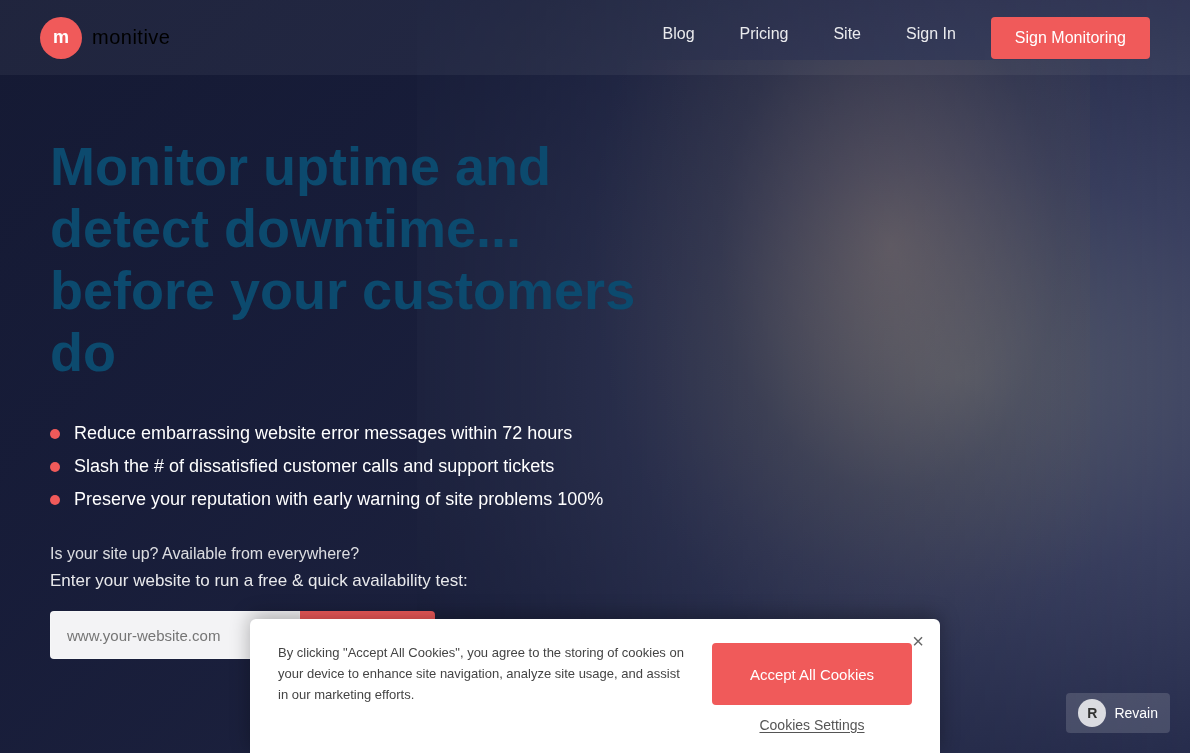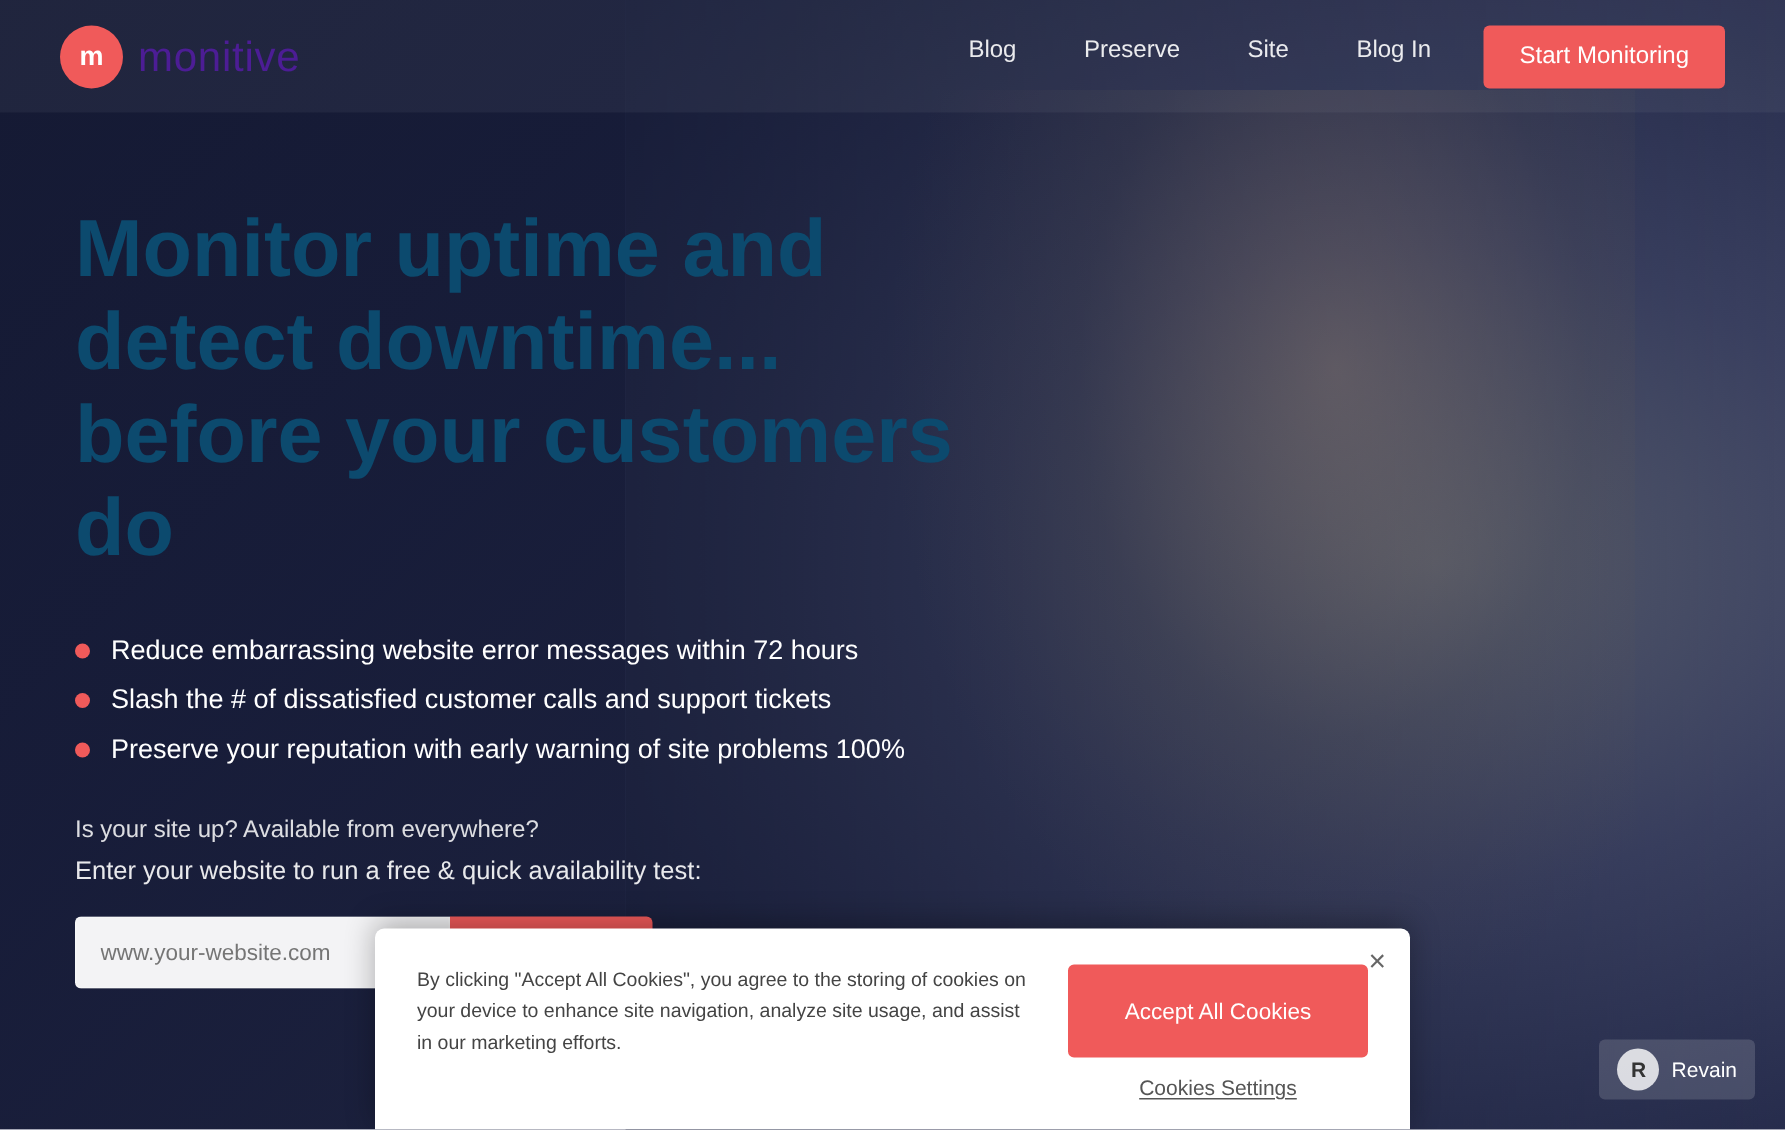--- a/index.html
+++ b/index.html
@@ -36,21 +36,21 @@
       display: flex; align-items: center; gap: 10px;
       text-decoration: none;
     }
     .logo-icon {
       width: 42px; height: 42px; border-radius: 50%;
       background: #f05a5a;
       display: flex; align-items: center; justify-content: center;
       color: white; font-weight: bold; font-size: 18px;
     }
     .logo-text {
-      color: #4c1d95; font-size: 28px; font-weight: 400; letter-spacing: 0.5px;
+      color: #000000; font-size: 20px; font-weight: 400; letter-spacing: 0.5px;
     }
     .nav-links {
       display: flex; align-items: flex-start; gap: 5px;
     }
     .nav-link {
       color: rgba(255,255,255,0.9); text-decoration: none;
       padding: 8px 20px; font-size: 16px; font-weight: 400;
       cursor: pointer;
     }
     .btn-start {
@@ -173,24 +173,24 @@
 
 <nav>
   <div class="logo">
     <div class="logo-icon">
       <span>m</span>
     </div>
     <span class="logo-text">monitive</span>
   </div>
   <div class="nav-links">
     <a class="nav-link">Blog</a>
-    <a class="nav-link">Preserve</a>
+    <a class="nav-link">Pricing</a>
     <a class="nav-link">Site</a>
-    <a class="nav-link">Blog In</a>
-    <button class="btn-start">Start Monitoring</button>
+    <a class="nav-link">Sign In</a>
+    <button class="btn-start">Sign Monitoring</button>
   </div>
 </nav>
 
 <div class="hero-content">
   <h1 class="hero-title">Monitor uptime and detect downtime... before your customers do</h1>
 
   <ul class="hero-bullets">
     <li>
       <span class="bullet-dot"></span>
       <span>Reduce embarrassing website error messages within 72 hours</span>

